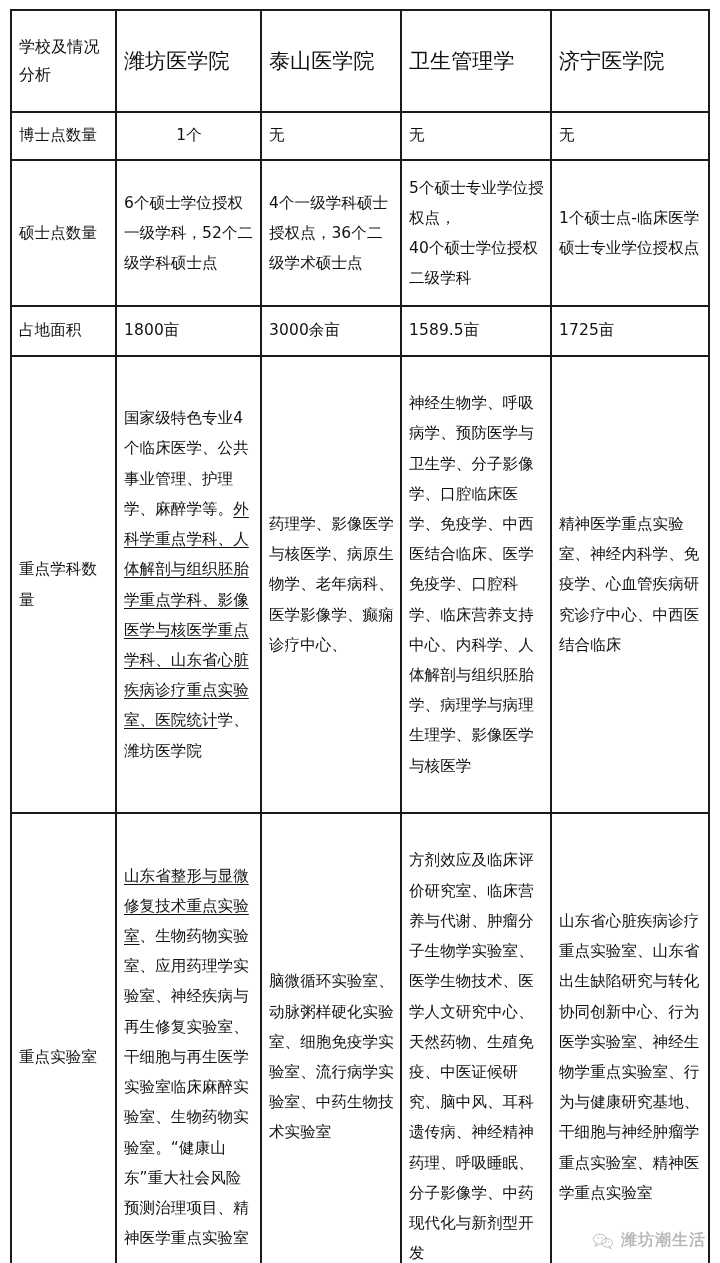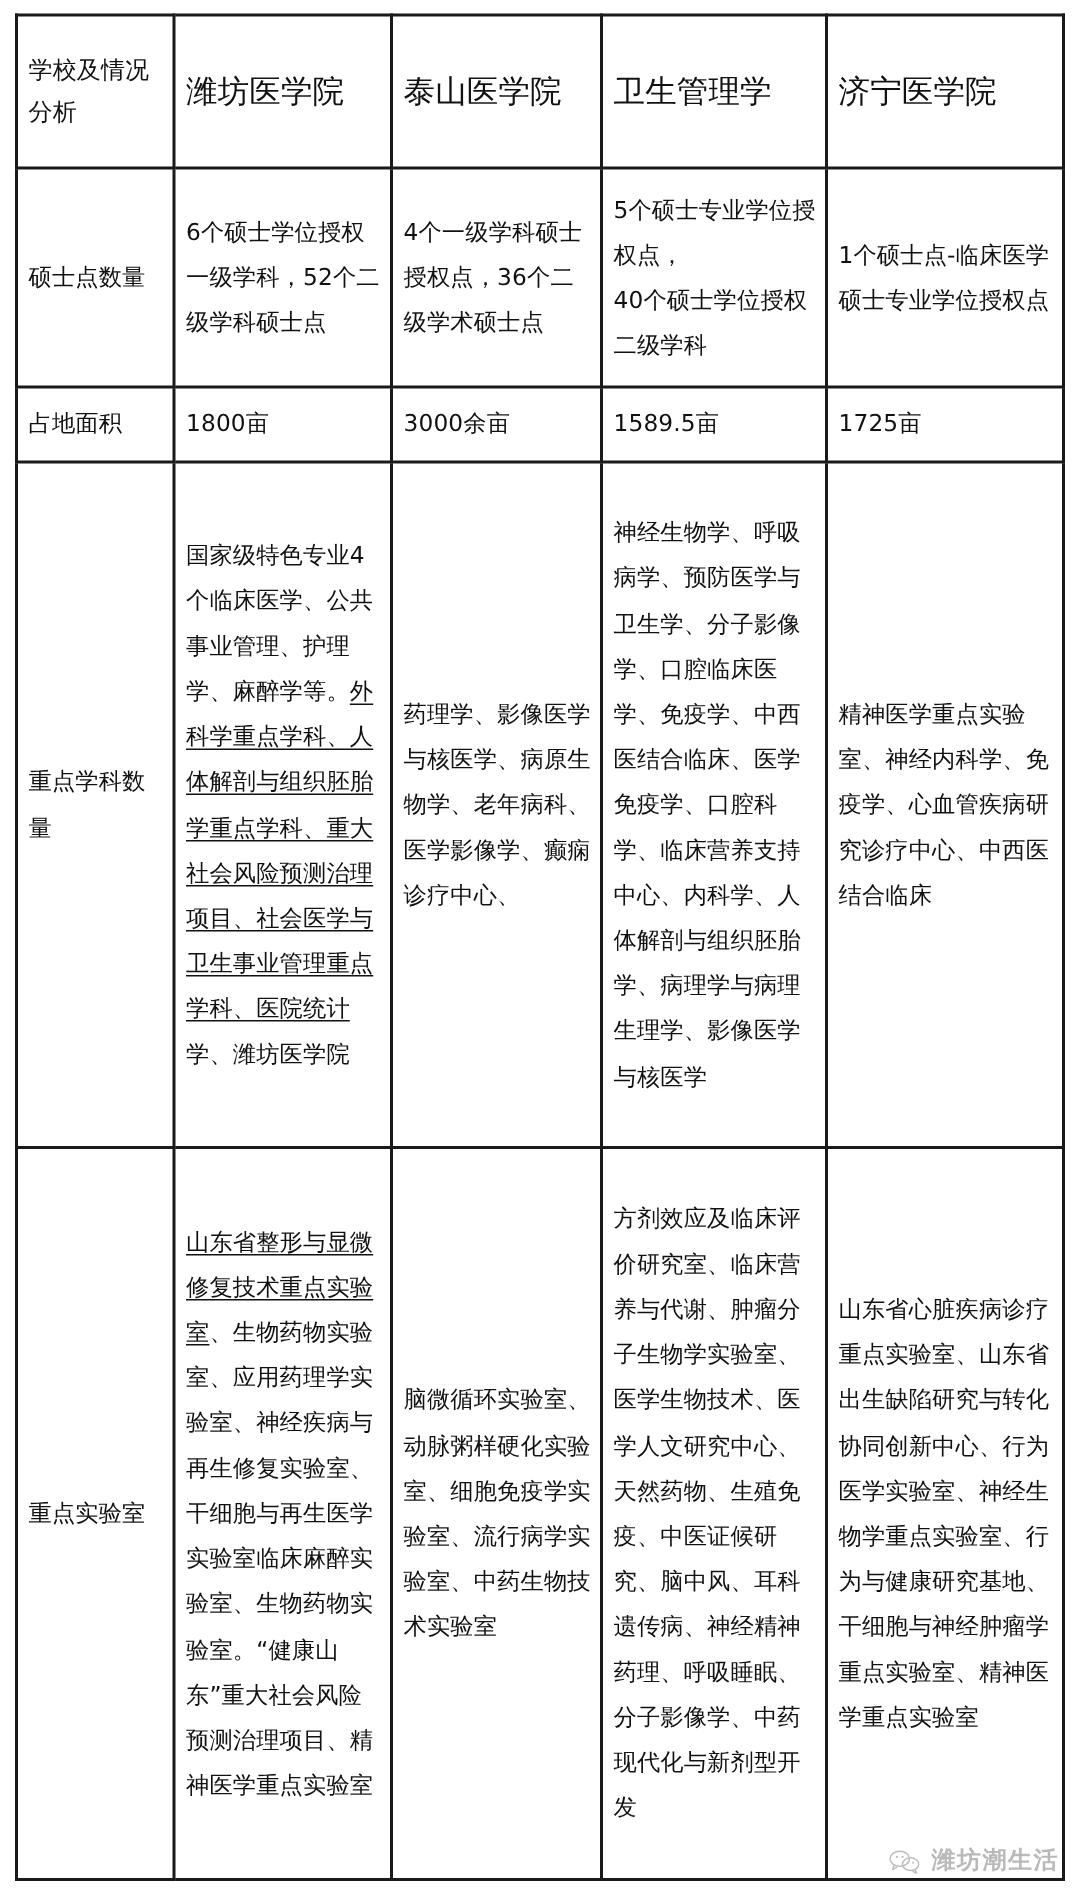--- a/index.html
+++ b/index.html
@@ -139,20 +139,37 @@
           <span class="cell-text">泰山医学院</span>
         </td>
         <td>
           <span class="cell-text">卫生管理学</span>
         </td>
         <td>
           <span class="cell-text">济宁医学院</span>
         </td>
       </tr>
 
+      <tr class="doctor-row">
+        <td class="rowlabel">
+          <span class="cell-text">博士点数量</span>
+        </td>
+        <td class="center">
+          <span class="cell-text">1个</span>
+        </td>
+        <td>
+          <span class="cell-text">无</span>
+        </td>
+        <td>
+          <span class="cell-text">无</span>
+        </td>
+        <td>
+          <span class="cell-text">无</span>
+        </td>
+      </tr>
 
       <tr class="master-row">
         <td class="rowlabel">
           <span class="cell-text">硕士点数量</span>
         </td>
         <td>
           <span class="cell-text">6个硕士学位授权一级学科，52个二级学科硕士点</span>
         </td>
         <td>
           <span class="cell-text">4个一级学科硕士授权点，36个二级学术硕士点</span>
@@ -182,21 +199,21 @@
         <td>
           <span class="cell-text">1725亩</span>
         </td>
       </tr>
 
       <tr class="discipline-row">
         <td class="rowlabel">
           <span class="cell-text">重点学科数量</span>
         </td>
         <td>
-          <span>国家级特色专业4个临床医学、公共事业管理、护理学、麻醉学等。</span><span class="u">外科学重点学科、人体解剖与组织胚胎学重点学科、重大社会风险预测治理项目、社会医学与卫生事业管理重点学科、医院统计</span><span>学、潍坊医学院</span>
+          <span>国家级特色专业4个临床医学、公共事业管理、护理学、麻醉学等。</span><span class="u">外科学重点学科、人体解剖与组织胚胎学重点学科、影像医学与核医学重点学科、山东省心脏疾病诊疗重点实验室、医院统计</span><span>学、潍坊医学院</span>
         </td>
         <td>
           <span class="cell-text">药理学、影像医学与核医学、病原生物学、老年病科、医学影像学、癫痫诊疗中心、</span>
         </td>
         <td>
           <span class="cell-text">神经生物学、呼吸病学、预防医学与卫生学、分子影像学、口腔临床医学、免疫学、中西医结合临床、医学免疫学、口腔科学、临床营养支持中心、内科学、人体解剖与组织胚胎学、病理学与病理生理学、影像医学与核医学</span>
         </td>
         <td>
           <span class="cell-text">精神医学重点实验室、神经内科学、免疫学、心血管疾病研究诊疗中心、中西医结合临床</span>
         </td>

